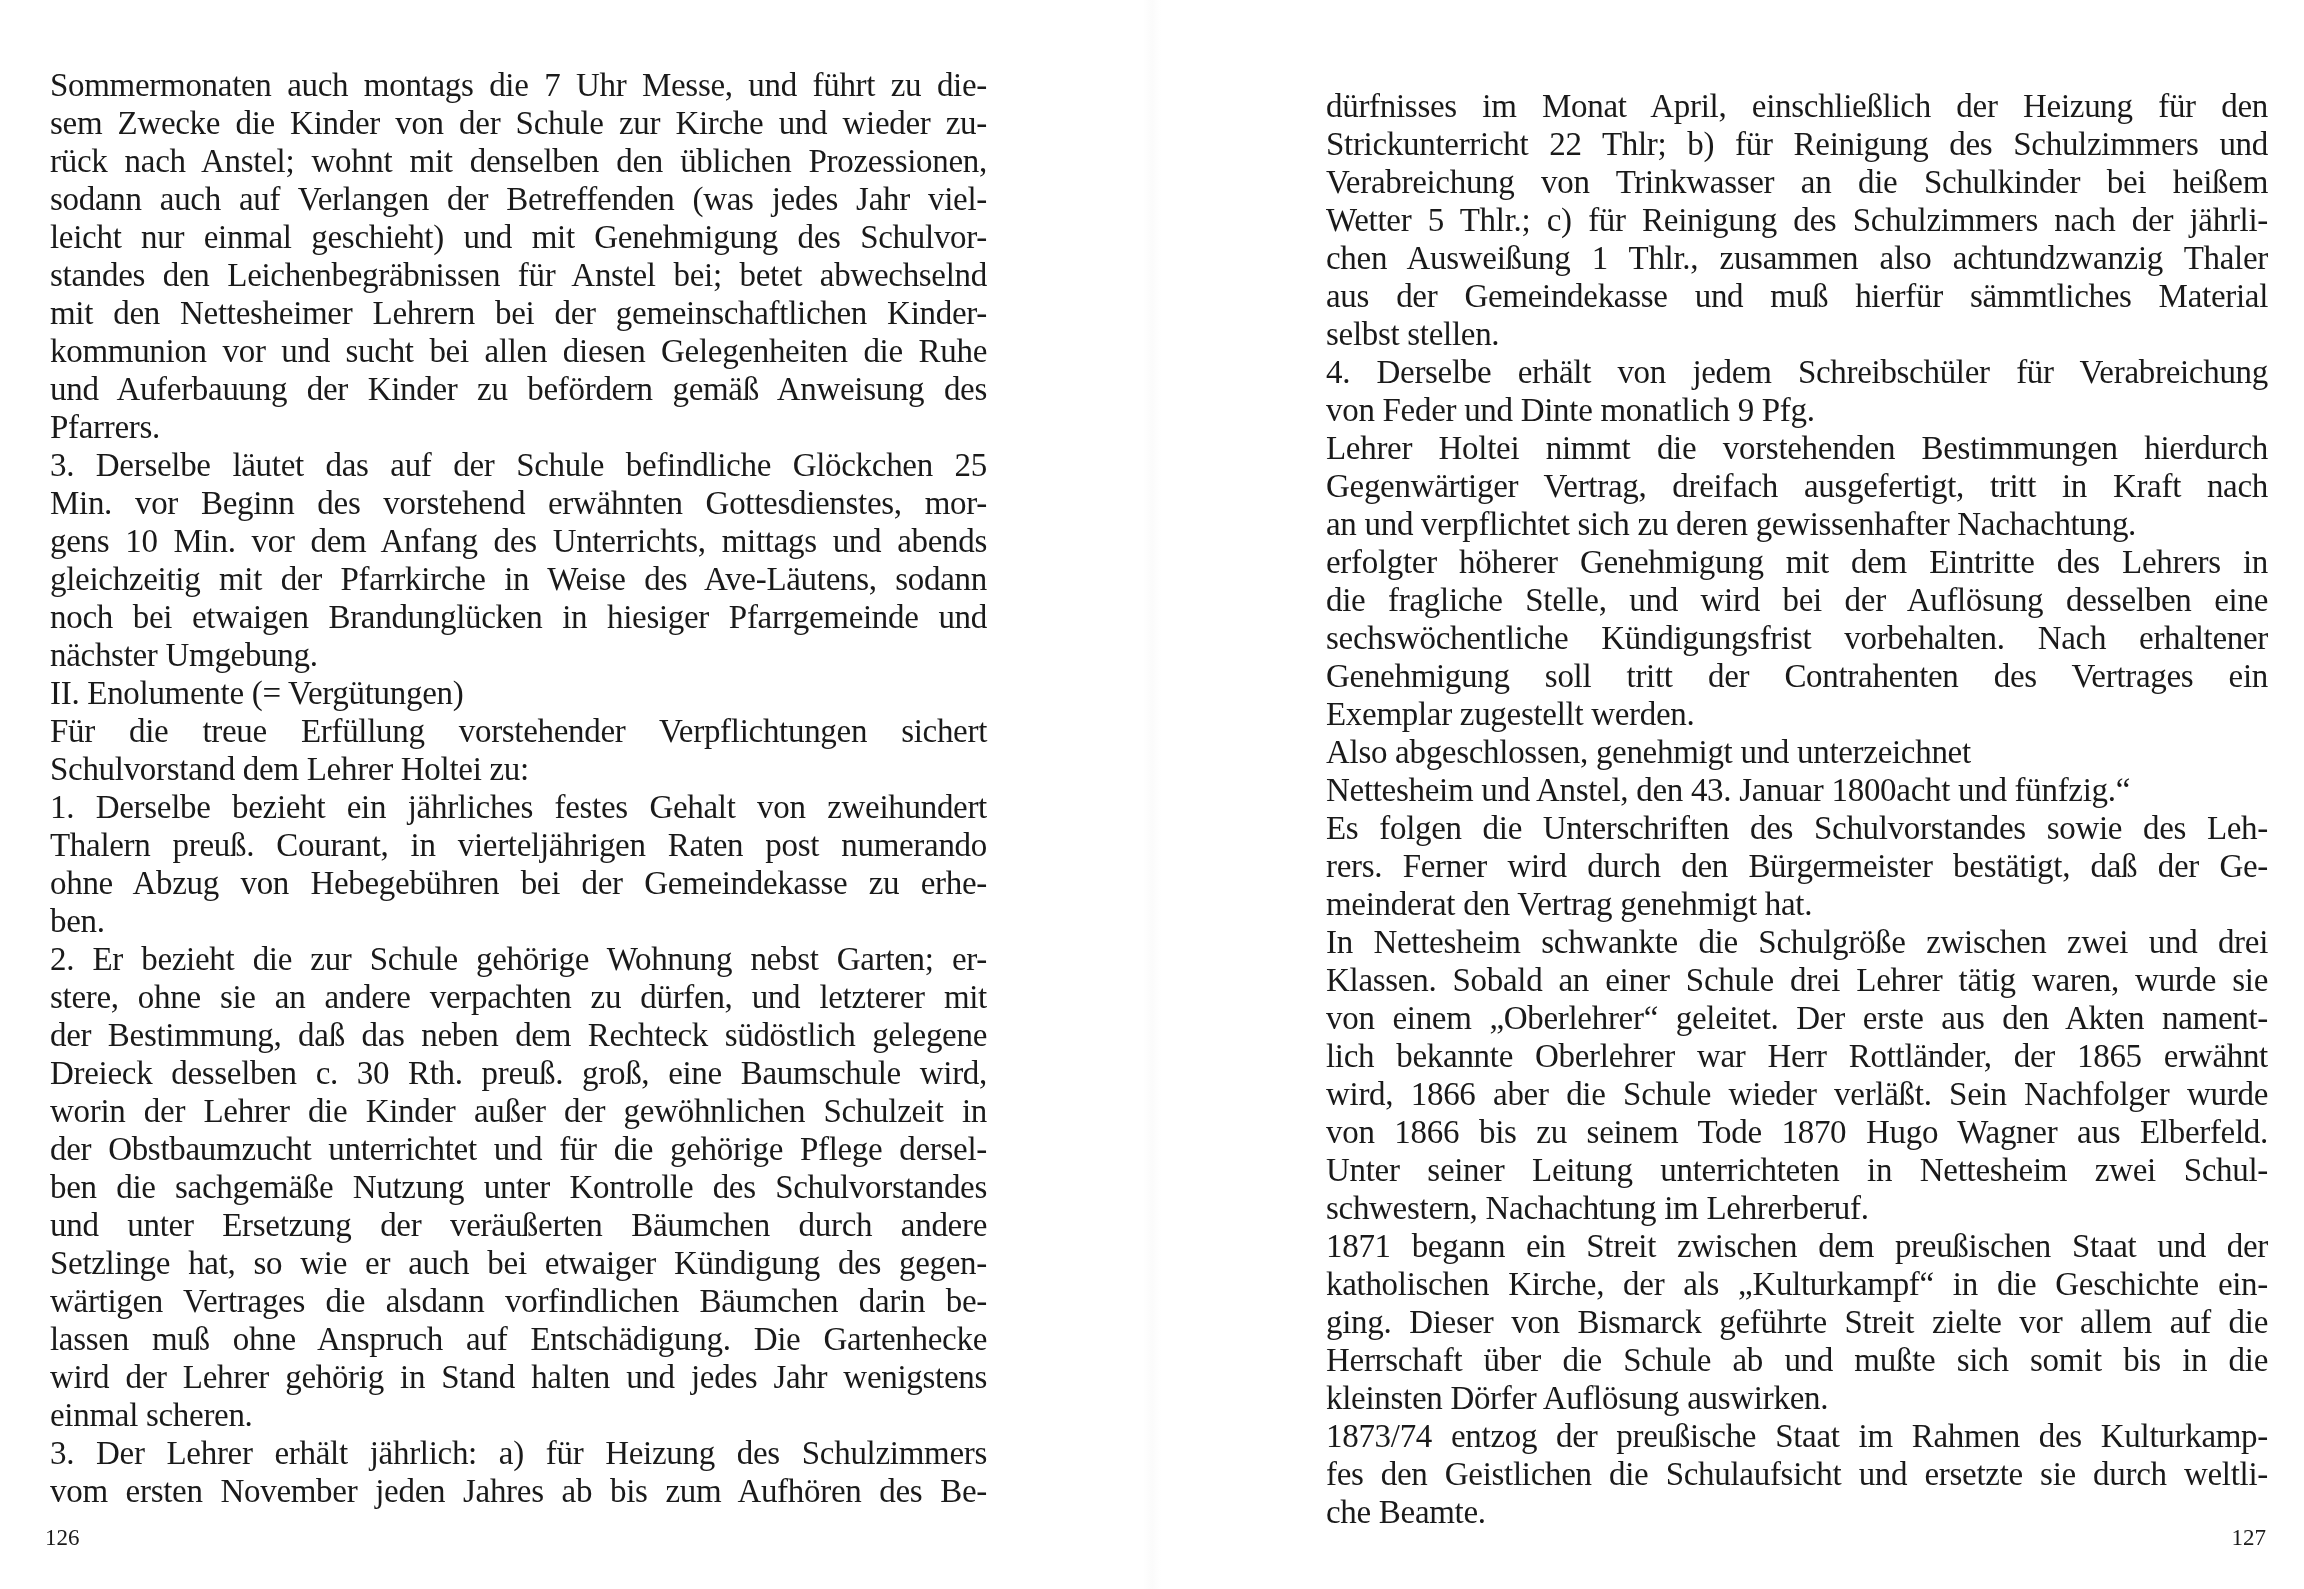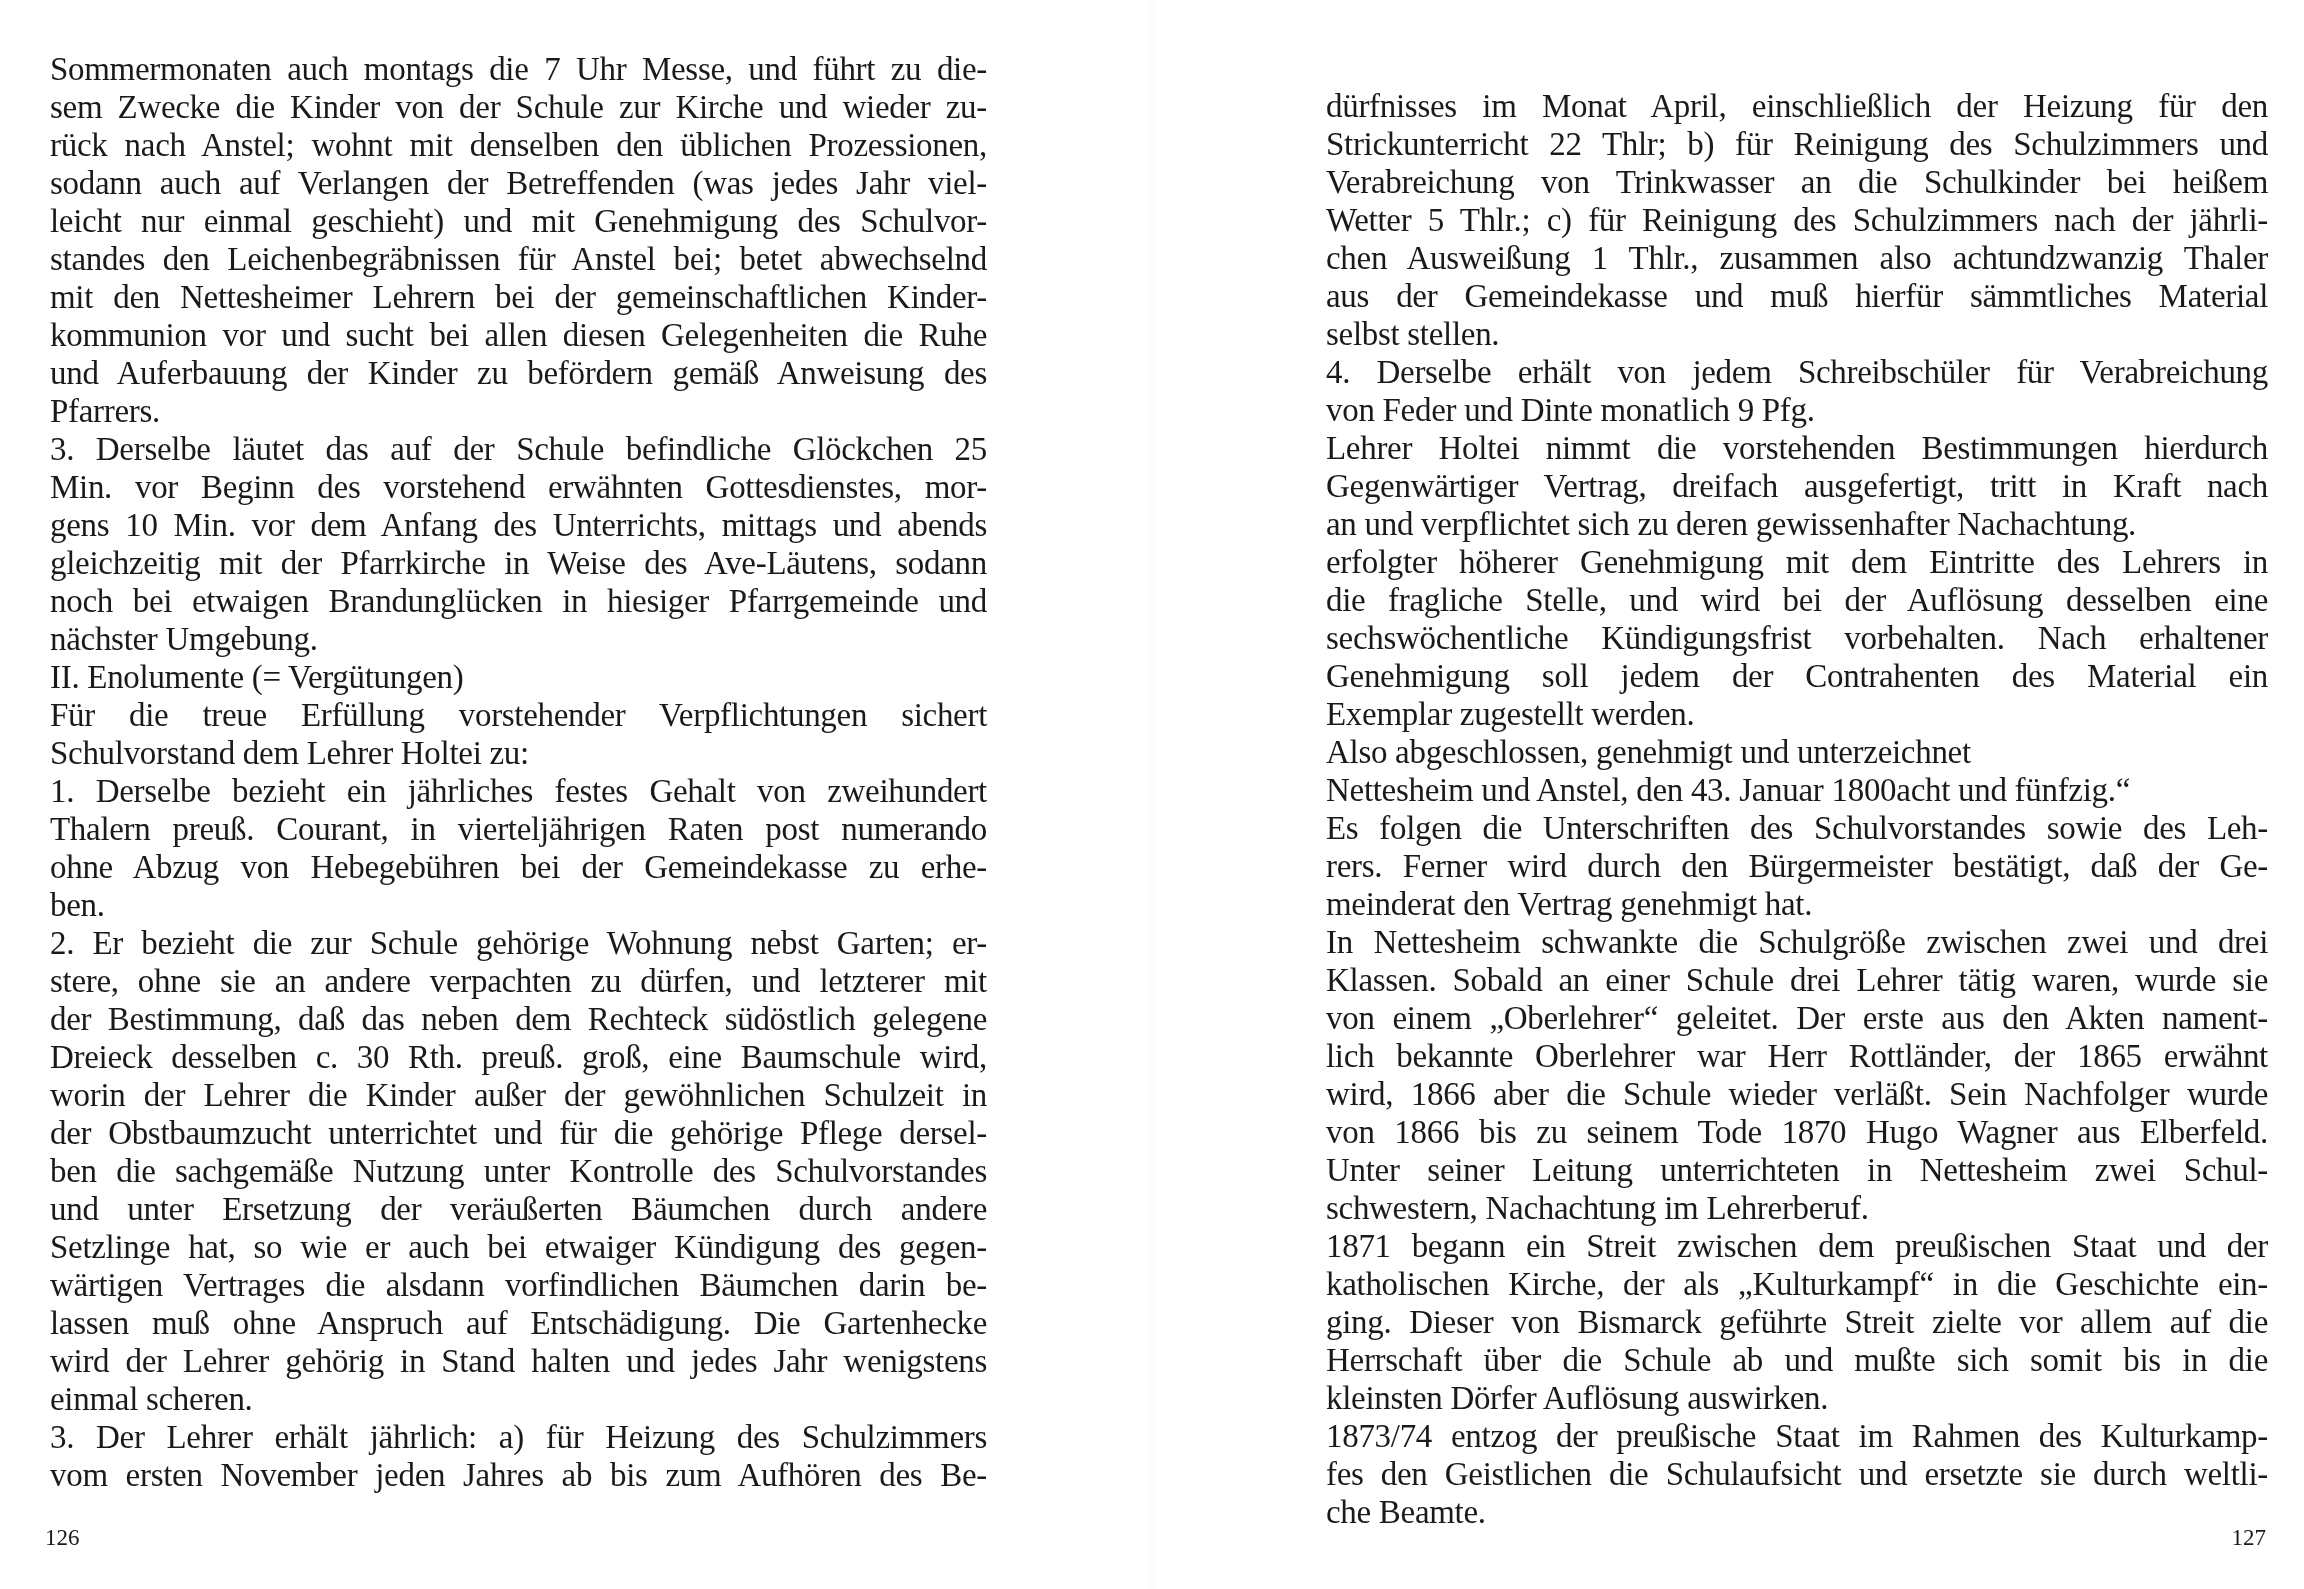--- a/index.html
+++ b/index.html
@@ -19,21 +19,21 @@
     position: absolute;
     top: 0;
     height: 1590px;
   }
   .page-left { left: 0; width: 1152px; }
   .page-right { left: 1152px; width: 1152px; }
   .column {
     position: absolute;
     top: 50px;
   }
-  .page-left .column { left: 50px; width: 937px; }
+  .page-left .column { left: 50px; width: 937px; margin-top: 16px; }
   .page-right .column { left: 174px; width: 942px; margin-top: 37px; }
   .line {
     display: block;
     height: 38px;
     line-height: 38px;
     font-size: 33px;
     white-space: nowrap;
     text-align: justify;
     text-align-last: justify;
     letter-spacing: -0.3px;
@@ -118,21 +118,21 @@
       <div class="line">aus der Gemeindekasse und muß hierfür sämmtliches Material</div>
       <div class="line last">selbst stellen.</div>
       <div class="line">4. Derselbe erhält von jedem Schreibschüler für Verabreichung</div>
       <div class="line last">von Feder und Dinte monatlich 9 Pfg.</div>
       <div class="line">Lehrer Holtei nimmt die vorstehenden Bestimmungen hierdurch</div>
       <div class="line">Gegenwärtiger Vertrag, dreifach ausgefertigt, tritt in Kraft nach</div>
       <div class="line last">an und verpflichtet sich zu deren gewissenhafter Nachachtung.</div>
       <div class="line">erfolgter höherer Genehmigung mit dem Eintritte des Lehrers in</div>
       <div class="line">die fragliche Stelle, und wird bei der Auflösung desselben eine</div>
       <div class="line">sechswöchentliche Kündigungsfrist vorbehalten. Nach erhaltener</div>
-      <div class="line">Genehmigung soll jedem der Contrahenten des Material ein</div>
+      <div class="line">Genehmigung soll tritt der Contrahenten des Vertrages ein</div>
       <div class="line last">Exemplar zugestellt werden.</div>
       <div class="line last">Also abgeschlossen, genehmigt und unterzeichnet</div>
       <div class="line last">Nettesheim und Anstel, den 43. Januar 1800acht und fünfzig.“</div>
       <div class="line">Es folgen die Unterschriften des Schulvorstandes sowie des Leh-</div>
       <div class="line">rers. Ferner wird durch den Bürgermeister bestätigt, daß der Ge-</div>
       <div class="line last">meinderat den Vertrag genehmigt hat.</div>
       <div class="line">In Nettesheim schwankte die Schulgröße zwischen zwei und drei</div>
       <div class="line">Klassen. Sobald an einer Schule drei Lehrer tätig waren, wurde sie</div>
       <div class="line">von einem „Oberlehrer“ geleitet. Der erste aus den Akten nament-</div>
       <div class="line">lich bekannte Oberlehrer war Herr Rottländer, der 1865 erwähnt</div>

